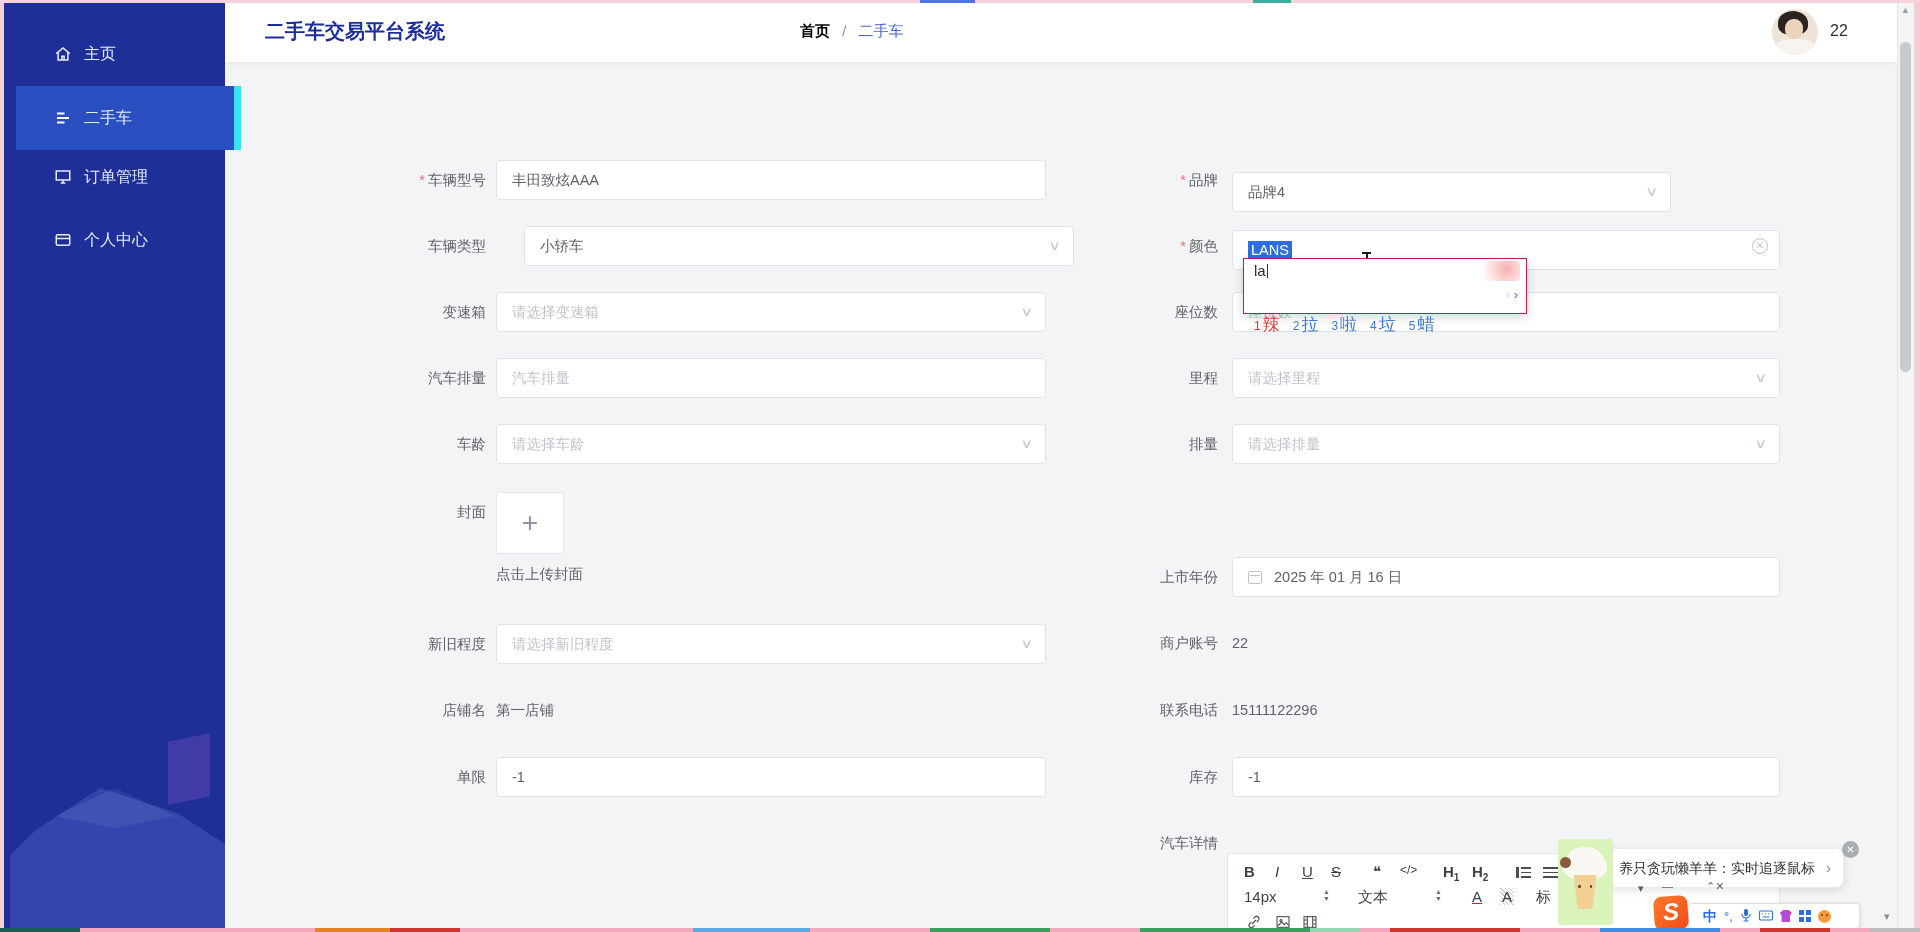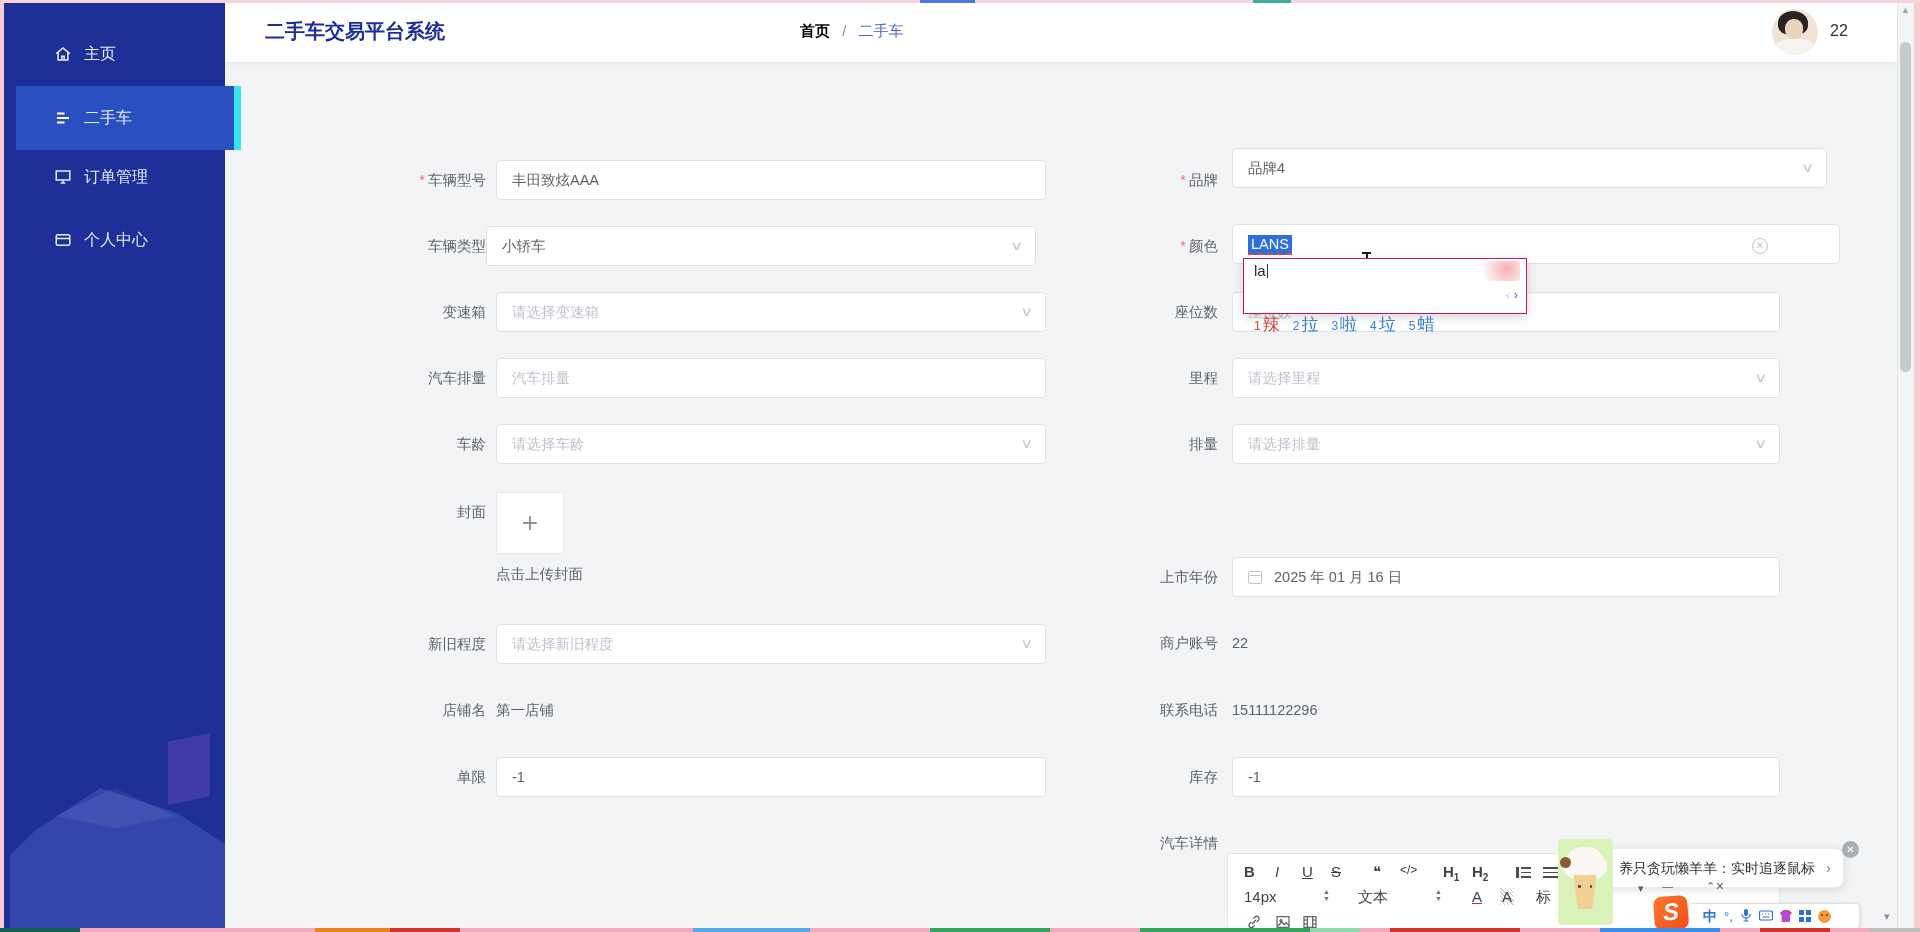--- a/index.html
+++ b/index.html
@@ -191,21 +191,21 @@
   <div id="username" class="abs">22</div>
 
   <div class="lbl" style="left:280px;top:160px;width:206px;line-height:40px">
     <span class="req">*</span><span>车辆型号</span>
   </div>
   <div class="ctrl" style="left:496px;top:160px;width:550px">
     <span>丰田致炫AAA</span>
   </div>
 
   <div class="lbl" style="left:280px;top:226px;width:206px;line-height:40px">车辆类型</div>
-  <div class="ctrl" style="left:486px;top:226px;width:550px">
+  <div class="ctrl" style="left:524px;top:226px;width:550px">
     <span>小轿车</span>
     <span class="chev">∨</span>
   </div>
 
   <div class="lbl" style="left:280px;top:292px;width:206px;line-height:40px">变速箱</div>
   <div class="ctrl" style="left:496px;top:292px;width:550px">
     <span class="ph">请选择变速箱</span>
     <span class="chev">∨</span>
   </div>
 
@@ -236,29 +236,29 @@
   <div class="plain" style="left:496px;top:695px;line-height:30px">第一店铺</div>
 
   <div class="lbl" style="left:280px;top:757px;width:206px;line-height:40px">单限</div>
   <div class="ctrl" style="left:496px;top:757px;width:550px">
     <span>-1</span>
   </div>
 
   <div class="lbl" style="left:1000px;top:160px;width:218px;line-height:40px">
     <span class="req">*</span><span>品牌</span>
   </div>
-  <div class="ctrl" style="left:1232px;top:148px;width:595px">
+  <div class="ctrl" style="left:1232px;top:172px;width:439px">
     <span>品牌4</span>
     <span class="chev">∨</span>
   </div>
 
   <div class="lbl" style="left:1000px;top:226px;width:218px;line-height:40px">
     <span class="req">*</span><span>颜色</span>
   </div>
-  <div class="ctrl" style="left:1232px;top:224px;width:608px">
+  <div class="ctrl" style="left:1232px;top:230px;width:548px">
     <span class="sel-run">LANS</span>
   </div>
   <div id="clear-icon" class="abs">✕</div>
   <div id="ibeam" class="abs">
       <i></i>
     </div>
 
   <div class="lbl" style="left:1000px;top:292px;width:218px;line-height:40px">座位数</div>
   <div class="ctrl" style="left:1232px;top:292px;width:548px">
     <span class="ph">座位数</span>

